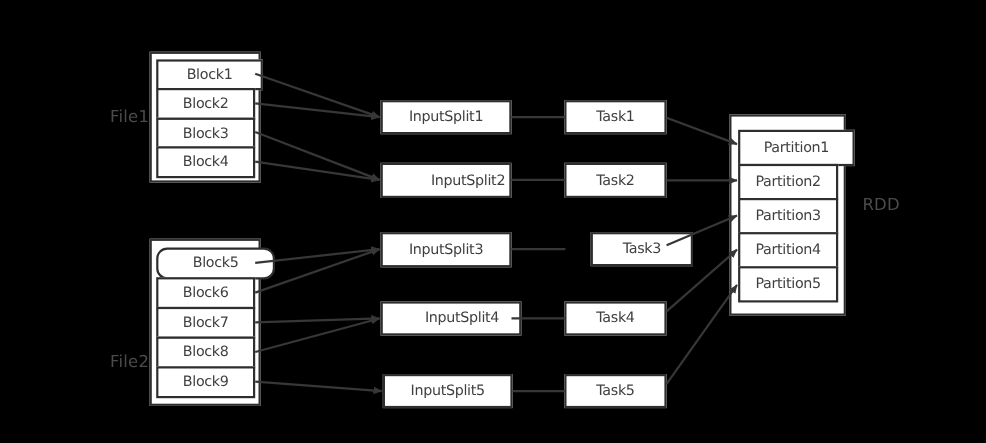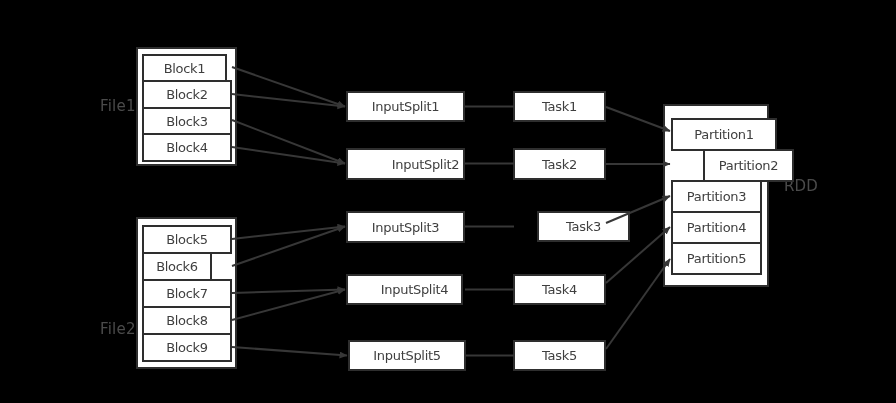--- a/index.html
+++ b/index.html
@@ -75,41 +75,41 @@
       <line x1="465" y1="289.5" x2="514" y2="289.5" stroke="#373737" stroke-width="2"></line>
       <line x1="466" y1="355.5" x2="514" y2="355.5" stroke="#373737" stroke-width="2"></line>
       <line x1="606" y1="107" x2="670" y2="131" stroke="#373737" stroke-width="2" marker-end="url(#ah)"></line>
       <line x1="606" y1="164" x2="670" y2="164" stroke="#373737" stroke-width="2" marker-end="url(#ah)"></line>
       <line x1="606" y1="223" x2="670" y2="196" stroke="#373737" stroke-width="2" marker-end="url(#ah)"></line>
       <line x1="606" y1="283" x2="670" y2="227" stroke="#373737" stroke-width="2" marker-end="url(#ah)"></line>
       <line x1="606" y1="349" x2="670" y2="259" stroke="#373737" stroke-width="2" marker-end="url(#ah)"></line>
     </svg>
 <div class="group-box" style="left: 136px; top: 47px; width: 101px; height: 119px;"></div>
     <div class="outside-label" style="left: 100px; top: 97px;">File1</div>
-    <div class="node-box" style="left: 142px; top: 54px; width: 85px; height: 28px;">Block1</div>
+    <div class="node-box" style="left: 142px; top: 54px; width: 97px; height: 28px;">Block1</div>
     <div class="node-box" style="left: 142px; top: 80px; width: 90px; height: 29px;">Block2</div>
     <div class="node-box" style="left: 142px; top: 107px; width: 90px; height: 28px;">Block3</div>
     <div class="node-box" style="left: 142px; top: 133px; width: 90px; height: 29px;">Block4</div>
     <div class="group-box" style="left: 136px; top: 217px; width: 101px; height: 152px;"></div>
     <div class="outside-label" style="left: 100px; top: 278px; margin-top: 42px;">File2</div>
-    <div class="node-box" style="left: 142px; top: 225px; width: 90px; height: 29px;">Block5</div>
-    <div class="node-box" style="left: 142px; top: 252px; width: 70px; height: 29px;">Block6</div>
+    <div class="node-box" style="left: 142px; top: 225px; width: 108px; height: 29px; border-radius: 10px;">Block5</div>
+    <div class="node-box" style="left: 142px; top: 252px; width: 90px; height: 29px;">Block6</div>
     <div class="node-box" style="left: 142px; top: 279px; width: 90px; height: 29px;">Block7</div>
     <div class="node-box" style="left: 142px; top: 306px; width: 90px; height: 29px;">Block8</div>
     <div class="node-box" style="left: 142px; top: 333px; width: 90px; height: 29px;">Block9</div>
     <div class="group-box" style="left: 663px; top: 104px; width: 106px; height: 183px;"></div>
     <div class="outside-label" style="left: 784px; top: 177px;">RDD</div>
     <div class="node-box" style="left: 671px; top: 118px; width: 106px; height: 33px;">Partition1</div>
-    <div class="node-box" style="left: 671px; top: 149px; width: 91px; height: 33px; margin-left: 32px;">Partition2</div>
+    <div class="node-box" style="left: 671px; top: 149px; width: 91px; height: 33px;">Partition2</div>
     <div class="node-box" style="left: 671px; top: 180px; width: 91px; height: 33px;">Partition3</div>
     <div class="node-box" style="left: 671px; top: 211px; width: 91px; height: 33px;">Partition4</div>
     <div class="node-box" style="left: 671px; top: 242px; width: 91px; height: 33px;">Partition5</div>
     <div class="node-box" style="left: 346px; top: 91px; width: 119px; height: 31px;">InputSplit1</div>
     <div class="node-box" style="left: 346px; top: 148px; width: 119px; height: 32px; padding-left: 40px;">InputSplit2</div>
     <div class="node-box" style="left: 346px; top: 211px; width: 119px; height: 32px;">InputSplit3</div>
-    <div class="node-box" style="left: 346px; top: 274px; width: 117px; height: 31px; padding-left: 20px;">InputSplit4</div>
+    <div class="node-box" style="left: 346px; top: 274px; width: 128px; height: 31px; padding-left: 20px;">InputSplit4</div>
     <div class="node-box" style="left: 348px; top: 340px; width: 118px; height: 31px;">InputSplit5</div>
     <div class="node-box" style="left: 513px; top: 91px; width: 93px; height: 31px;">Task1</div>
     <div class="node-box" style="left: 513px; top: 148px; width: 93px; height: 32px;">Task2</div>
     <div class="node-box" style="left: 513px; top: 211px; width: 93px; height: 31px; margin-left: 24px;">Task3</div>
     <div class="node-box" style="left: 513px; top: 274px; width: 93px; height: 31px;">Task4</div>
     <div class="node-box" style="left: 513px; top: 340px; width: 93px; height: 31px;">Task5</div>
   </div>
 
 </body></html>

